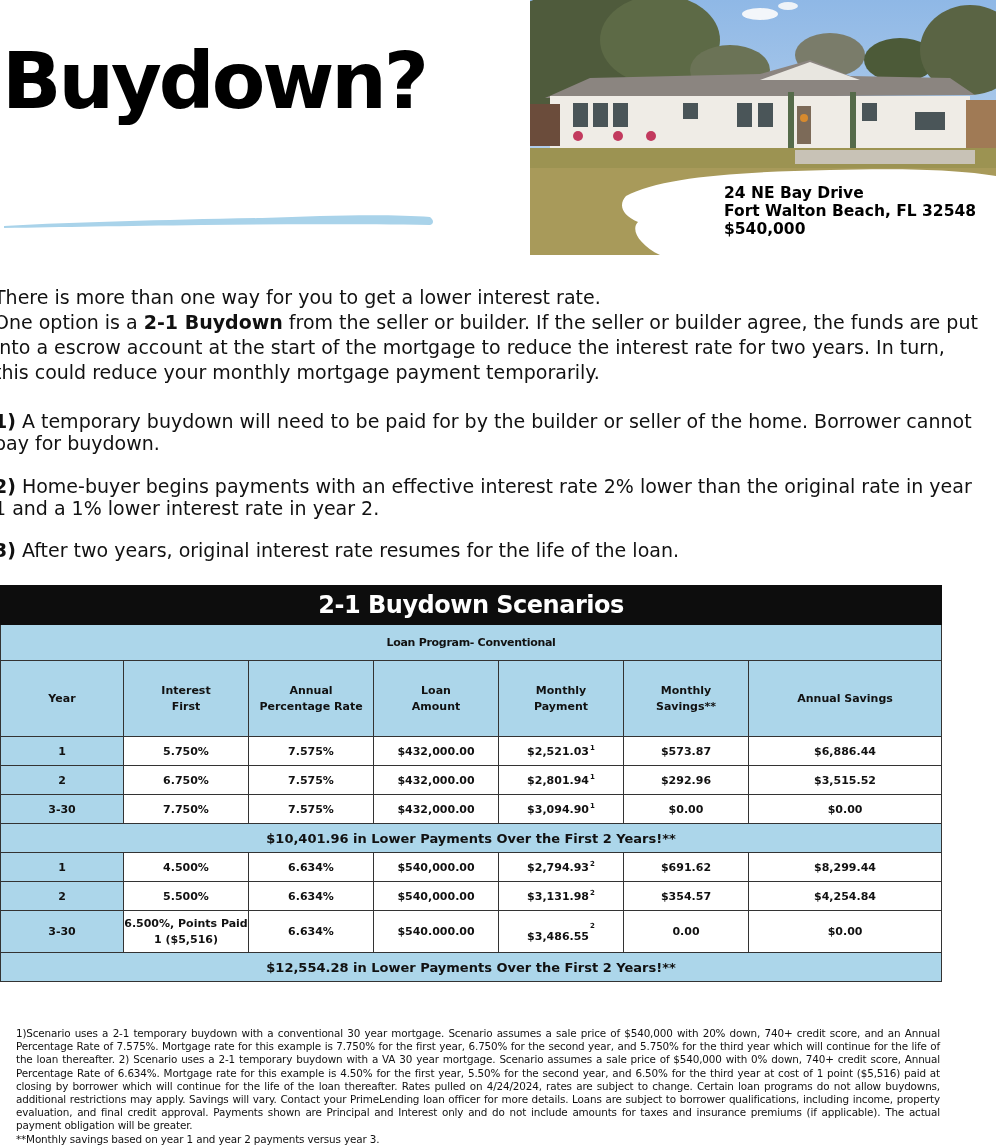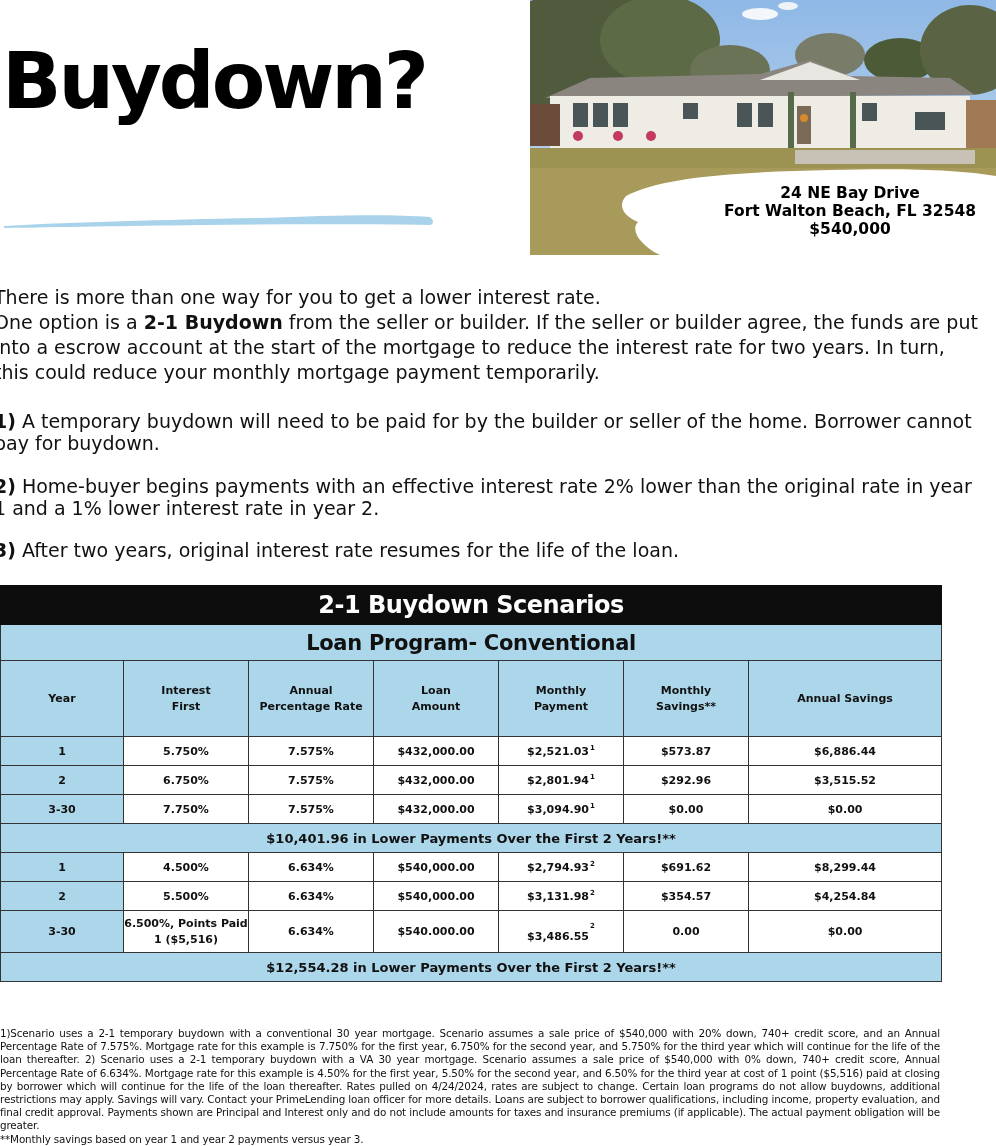--- a/index.html
+++ b/index.html
@@ -16,21 +16,21 @@
     position: absolute; left: 2px; top: 212px; width: 432px; height: 18px;
   }
 
   
   .photo {
     position: absolute; left: 530px; top: 0; width: 466px; height: 255px; overflow: hidden;
     background: #9dbfe0;
   }
   .photo svg { display: block; }
   .address {
-    position: absolute; right: 20px; top: 184px; text-align: center;
+    position: absolute; right: 20px; top: 184px; text-align: left;
     font-family: "DejaVu Sans", sans-serif; font-weight: bold; font-size: 15.5px; line-height: 18px; color: #000;
   }
   .address div { white-space: nowrap; }
 
   
   .intro {
     position: absolute; left: -6px; top: 285px; width: 990px;
     font-family: "DejaVu Sans", sans-serif; font-size: 19px; line-height: 25px; color: #111;
   }
   .intro b { font-weight: bold; }
@@ -40,34 +40,34 @@
   }
   .point .num { font-weight: bold; }
 
   
   .table-wrap {
     position: absolute; left: 0; top: 585px; width: 941px;
   }
   table { border-collapse: collapse; width: 941px; table-layout: fixed; font-family: "DejaVu Sans", sans-serif; }
   td, th { border: 1px solid #333; text-align: center; vertical-align: middle; font-weight: bold; color: #111; }
   .t-title { background: #0d0d0d; color: #fff; font-size: 24px; height: 39px; border-color: #0d0d0d; letter-spacing: -0.5px; }
-  .t-prog { background: #acd6ea; font-size: 21px; height: 36px; letter-spacing: -0.3px; }
+  .t-prog { background: #acd6ea; font-size: 11px; height: 36px; letter-spacing: -0.3px; }
   .t-head th { background: #acd6ea; font-size: 11px; line-height: 16px; height: 76px; }
   .t-row td { background: #fff; font-size: 11px; height: 29px; }
   .t-row td.yr { background: #acd6ea; }
   .t-row.tall td { height: 42px; line-height: 16px; }
   .t-sum { background: #acd6ea; font-size: 13px; height: 29px; }
   sup { font-size: 7px; vertical-align: 5px; margin-left: 1px; }
   sup.hi { vertical-align: 12px; }
 
   
   .disclaimer {
     position: absolute; left: 0; top: 1027px; width: 940px;
     font-family: "DejaVu Sans", sans-serif; font-size: 10.4px; line-height: 13.2px; color: #111;
-    text-align: justify; letter-spacing: -0.15px;
+    text-align: justify; letter-spacing: -0.15px; padding-left: 16px;
   }
   .disclaimer .last { text-align: left; }
 </style>
 </head>
 <body>
 
 <div class="title">
   <div>Buydown?</div>
 </div>
 <svg class="title-underline" viewBox="0 0 432 18" preserveAspectRatio="none">

